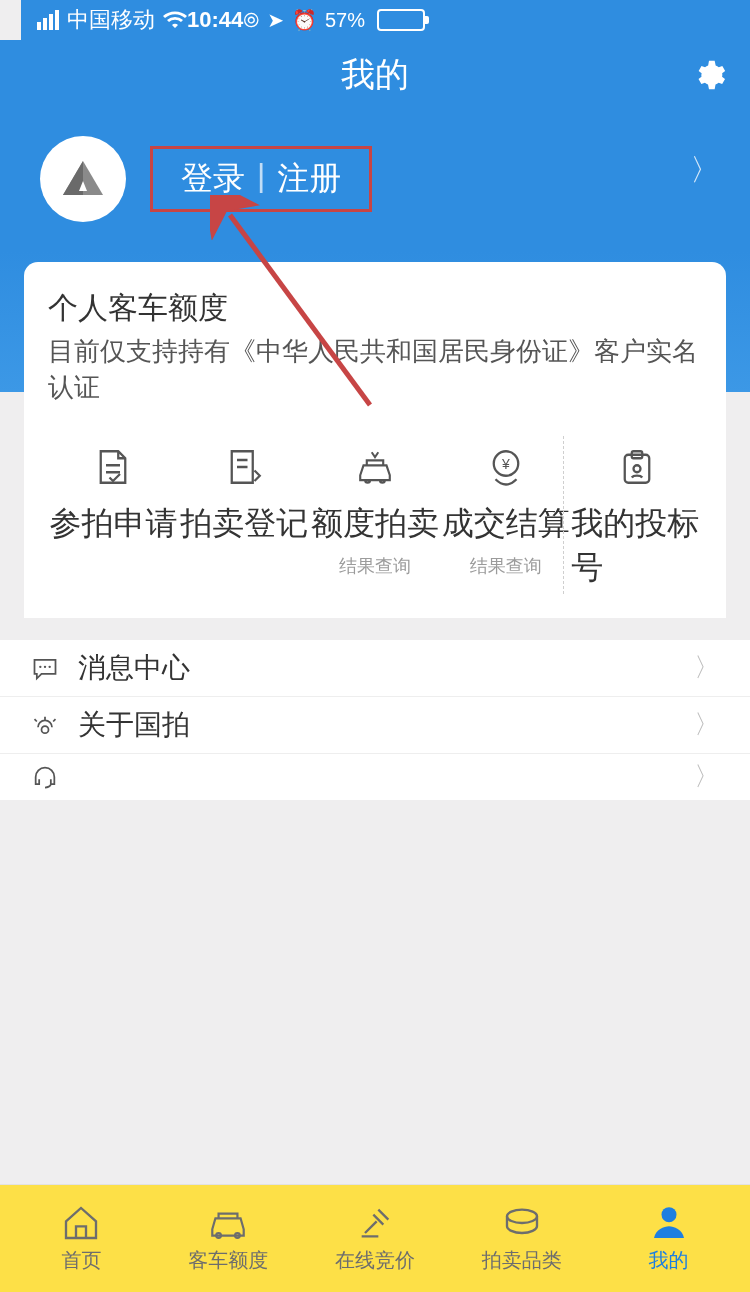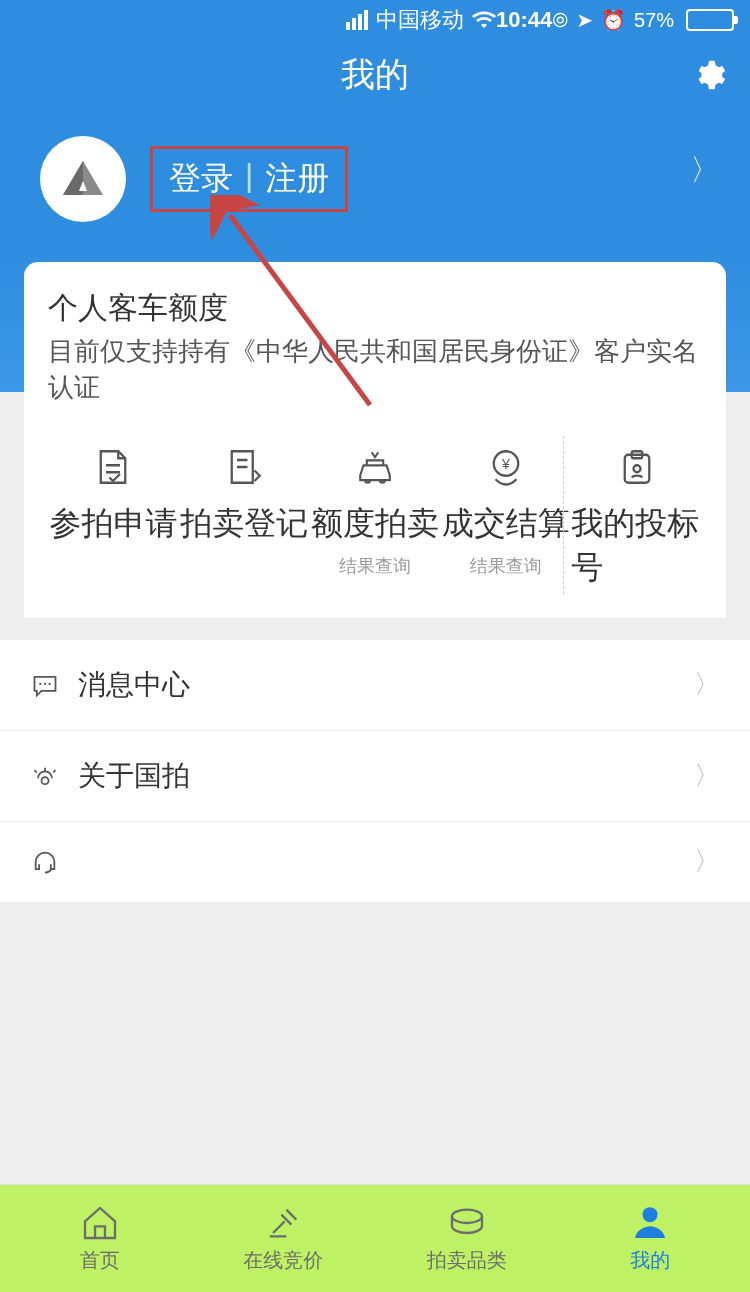--- a/index.html
+++ b/index.html
@@ -11,24 +11,25 @@
     position: relative;
     overflow: hidden;
   }
 
   
   .status-bar {
     height: 40px;
     background: linear-gradient(180deg,#2f8de0,#2f8de0);
     display: flex;
     align-items: center;
-    justify-content: flex-end;
+    justify-content: flex-start;
     padding: 16px 16px;
     color: #fff;
     font-size: 22px;
+    margin-left: 21px;
   }
   .status-left, .status-right { display: flex; align-items: center; gap: 8px; }
   .status-center { font-weight: 600; }
   .status-right { font-size: 20px; }
   .signal-bars { display: flex; align-items: flex-end; gap: 2px; }
   .signal-bars span { width: 4px; background: #fff; display: inline-block; }
   .signal-bars span:nth-child(1){height:8px}
   .signal-bars span:nth-child(2){height:12px}
   .signal-bars span:nth-child(3){height:16px}
   .signal-bars span:nth-child(4){height:20px}
@@ -64,21 +65,21 @@
     padding: 26px 30px 0 40px;
     position: relative;
   }
   .avatar {
     width: 86px; height: 86px; border-radius: 50%;
     background: #fff; display: flex; align-items: center; justify-content: center;
     flex-shrink: 0;
   }
   .login-box {
     border: 3px solid #c74545;
-    padding: 8px 16px;
+    padding: 8px 28px;
     color: #fff; font-size: 32px;
     display: flex; align-items: flex-start; gap: 12px;
   }
   .login-box .sep { color: rgba(255,255,255,.7); }
   .chev-right {
     position: absolute; right: 30px; top: 50%; transform: translateY(-40%);
     color: rgba(255,255,255,.8); font-size: 30px;
   }
 
   
@@ -111,42 +112,42 @@
   .action-item .lbl { font-size: 32px; color: #333; }
   .action-item .sub { font-size: 18px; color: #9b9b9b; }
 
   
   .list {
     background: #fff;
     margin: 22px 0 0;
   }
   .list-item {
     display: flex; align-items: center; gap: 18px;
-    padding: 26px 30px;
+    padding: 9px 30px;
     border-bottom: 1px solid #eee;
     position: relative;
   }
   .list-item:last-child { border-bottom: none; }
   .list-item .li-icon { width: 30px; display:flex; justify-content:center; color:#555; }
   .list-item .li-label { font-size: 28px; color: #333; }
   .list-item .li-chev {
     position: absolute; right: 30px; color: #bdbdbd; font-size: 26px;
   }
 
   
   .annot-arrow {
     position: absolute;
     left: 210px; top: 195px;
     z-index: 5; pointer-events: none;
   }
 
   
   .tabbar {
     position: absolute; bottom: 0; left: 0; right: 0;
-    height: 108px; background: #bef264;
+    height: 108px; background: #fde047;
     border-top: 1px solid #e2e2e2;
     display: flex; justify-content: space-around; align-items: center;
     padding: 6px 8px 10px;
   }
   .tab-item {
     flex: 1; display: flex; flex-direction: column; align-items: center; gap: 4px;
     color: #6d6d6d;
   }
   .tab-item.active { color: #1e7fe0; }
   .tab-item .tic { height: 44px; display:flex; align-items:flex-end; }
@@ -314,20 +315,30 @@
     <span class="tic">
       <svg width="40" height="40" viewBox="0 0 24 24">
           <path fill="none" stroke="#6d6d6d" stroke-width="1.4" d="M3 11l9-8 9 8v10H3z"></path>
           <path fill="none" stroke="#6d6d6d" stroke-width="1.4" d="M9 21v-7h6v7"></path>
         </svg>
     </span>
     <span class="tlbl">首页</span>
   </div>
   <div class="tab-item">
     <span class="tic">
+      <svg width="44" height="40" viewBox="0 0 28 24">
+          <path fill="none" stroke="#6d6d6d" stroke-width="1.4" d="M4 16l2-7h16l2 7v4H4zM8 9V6h12v3"></path>
+          <circle cx="8" cy="20" r="1.5" fill="none" stroke="#6d6d6d" stroke-width="1.4"></circle>
+          <circle cx="20" cy="20" r="1.5" fill="none" stroke="#6d6d6d" stroke-width="1.4"></circle>
+        </svg>
+    </span>
+    <span class="tlbl">客车额度</span>
+  </div>
+  <div class="tab-item">
+    <span class="tic">
       <svg width="40" height="40" viewBox="0 0 24 24">
           <path fill="none" stroke="#6d6d6d" stroke-width="1.4" d="M4 20h10M14 4l6 6M11 7l6 6M13 11l-7 7"></path>
         </svg>
     </span>
     <span class="tlbl">在线竞价</span>
   </div>
   <div class="tab-item">
     <span class="tic">
       <svg width="40" height="40" viewBox="0 0 24 24">
           <ellipse cx="12" cy="8" rx="9" ry="4" fill="none" stroke="#6d6d6d" stroke-width="1.4"></ellipse>

